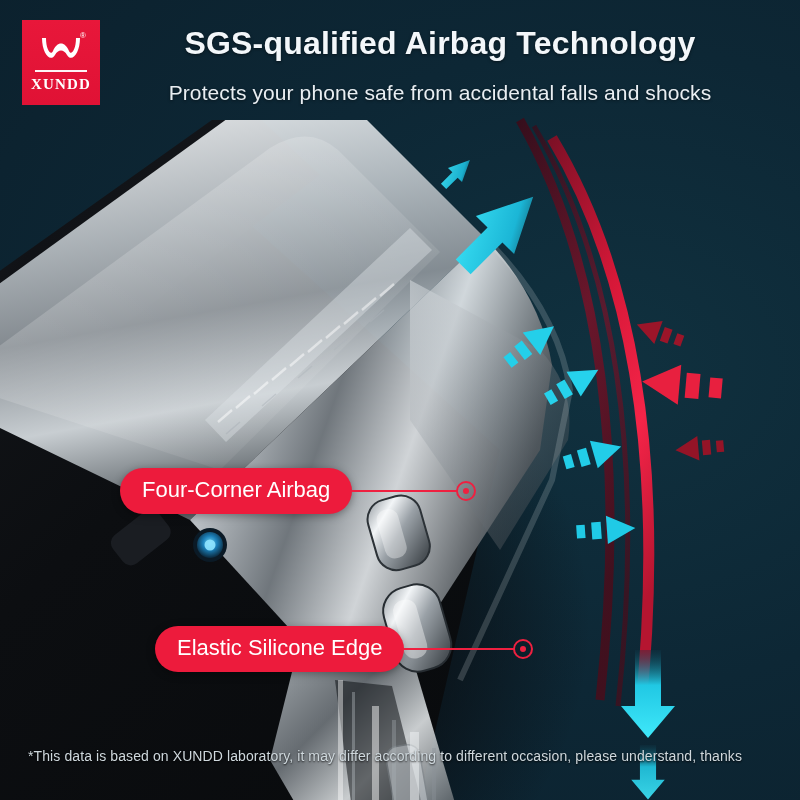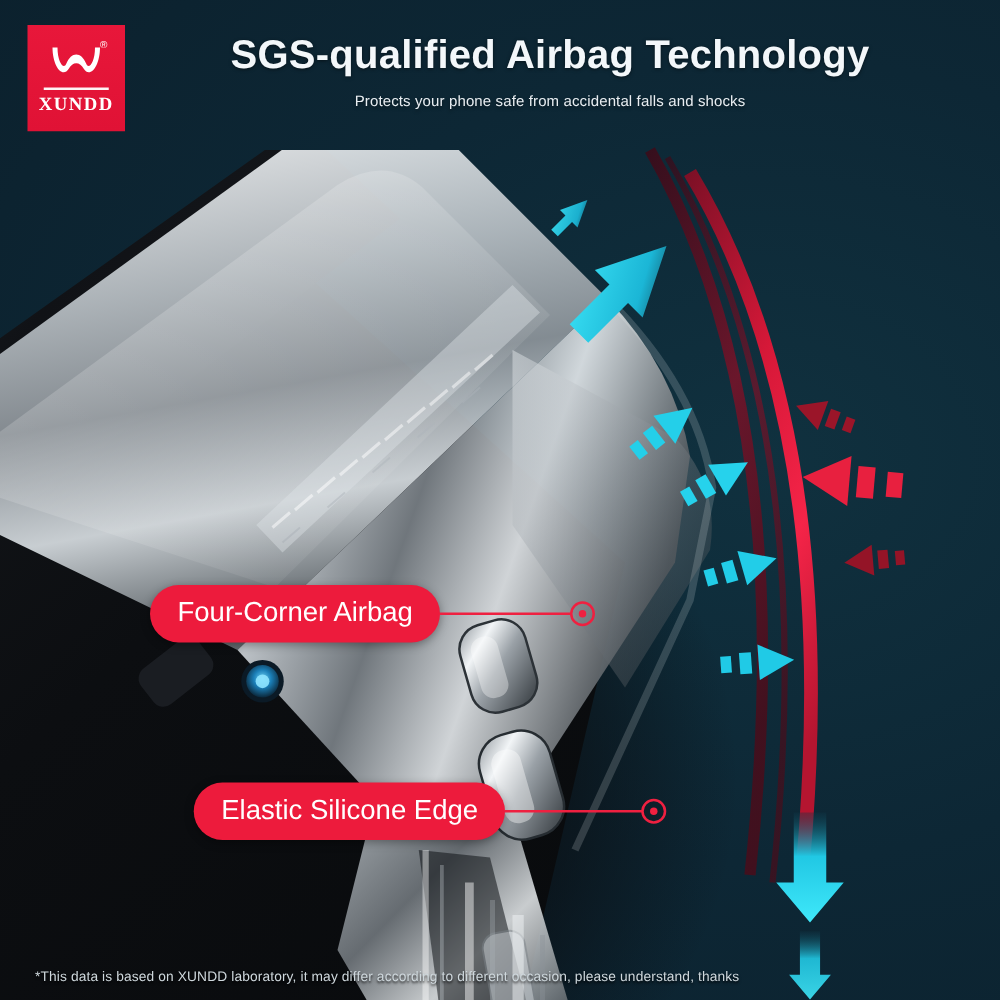--- a/index.html
+++ b/index.html
@@ -33,21 +33,21 @@
   .logo-word{
     color:#ffffff;font-size:15px;font-weight:bold;letter-spacing:1.2px;
     font-family:Liberation Serif, serif;
   }
   .titles{position:absolute;left:110px;top:26px;width:660px;text-align:center;}
   .title-main{
     color:#f3f7fa;font-size:32px;font-weight:bold;letter-spacing:.2px;
     line-height:34px;text-shadow:0 1px 3px rgba(0,0,0,.5);
   }
   .title-sub{
-    margin-top:9px;color:#e9eef2;font-size:12px;font-weight:normal;
+    margin-top:21px;color:#e9eef2;font-size:21px;font-weight:normal;
     line-height:24px;letter-spacing:.1px;text-shadow:0 1px 3px rgba(0,0,0,.45);
   }
 
   
   .product{position:absolute;left:-60px;top:120px;width:700px;height:700px;z-index:10;}
   .product svg{display:block;}
 
   
   .fx{position:absolute;left:0;top:0;width:800px;height:800px;z-index:20;pointer-events:none;}
 
@@ -68,22 +68,22 @@
     content:"";position:absolute;left:50%;top:50%;width:6px;height:6px;
     margin:-3px 0 0 -3px;border-radius:50%;background:#ef2040;
   }
   #callout-airbag{left:120px;top:468px;}
   #callout-airbag .lead{width:105px;}
   #callout-edge{left:155px;top:626px;}
   #callout-edge .lead{width:110px;}
 
   
   .footnote{
-    position:absolute;left:28px;bottom:10px;z-index:36;
-    color:#cfd8dd;font-size:11px;line-height:16px;letter-spacing:.1px;
+    position:absolute;left:28px;bottom:36px;z-index:36;
+    color:#cfd8dd;font-size:14px;line-height:16px;letter-spacing:.1px;
     text-shadow:0 1px 2px rgba(0,0,0,.8);
   }
 </style>
 </head>
 <body>
 
 <div class="stage">
 
   <div class="product">
     <svg width="700" height="700" viewBox="0 0 700 700" xmlns="http://www.w3.org/2000/svg" aria-hidden="true">

